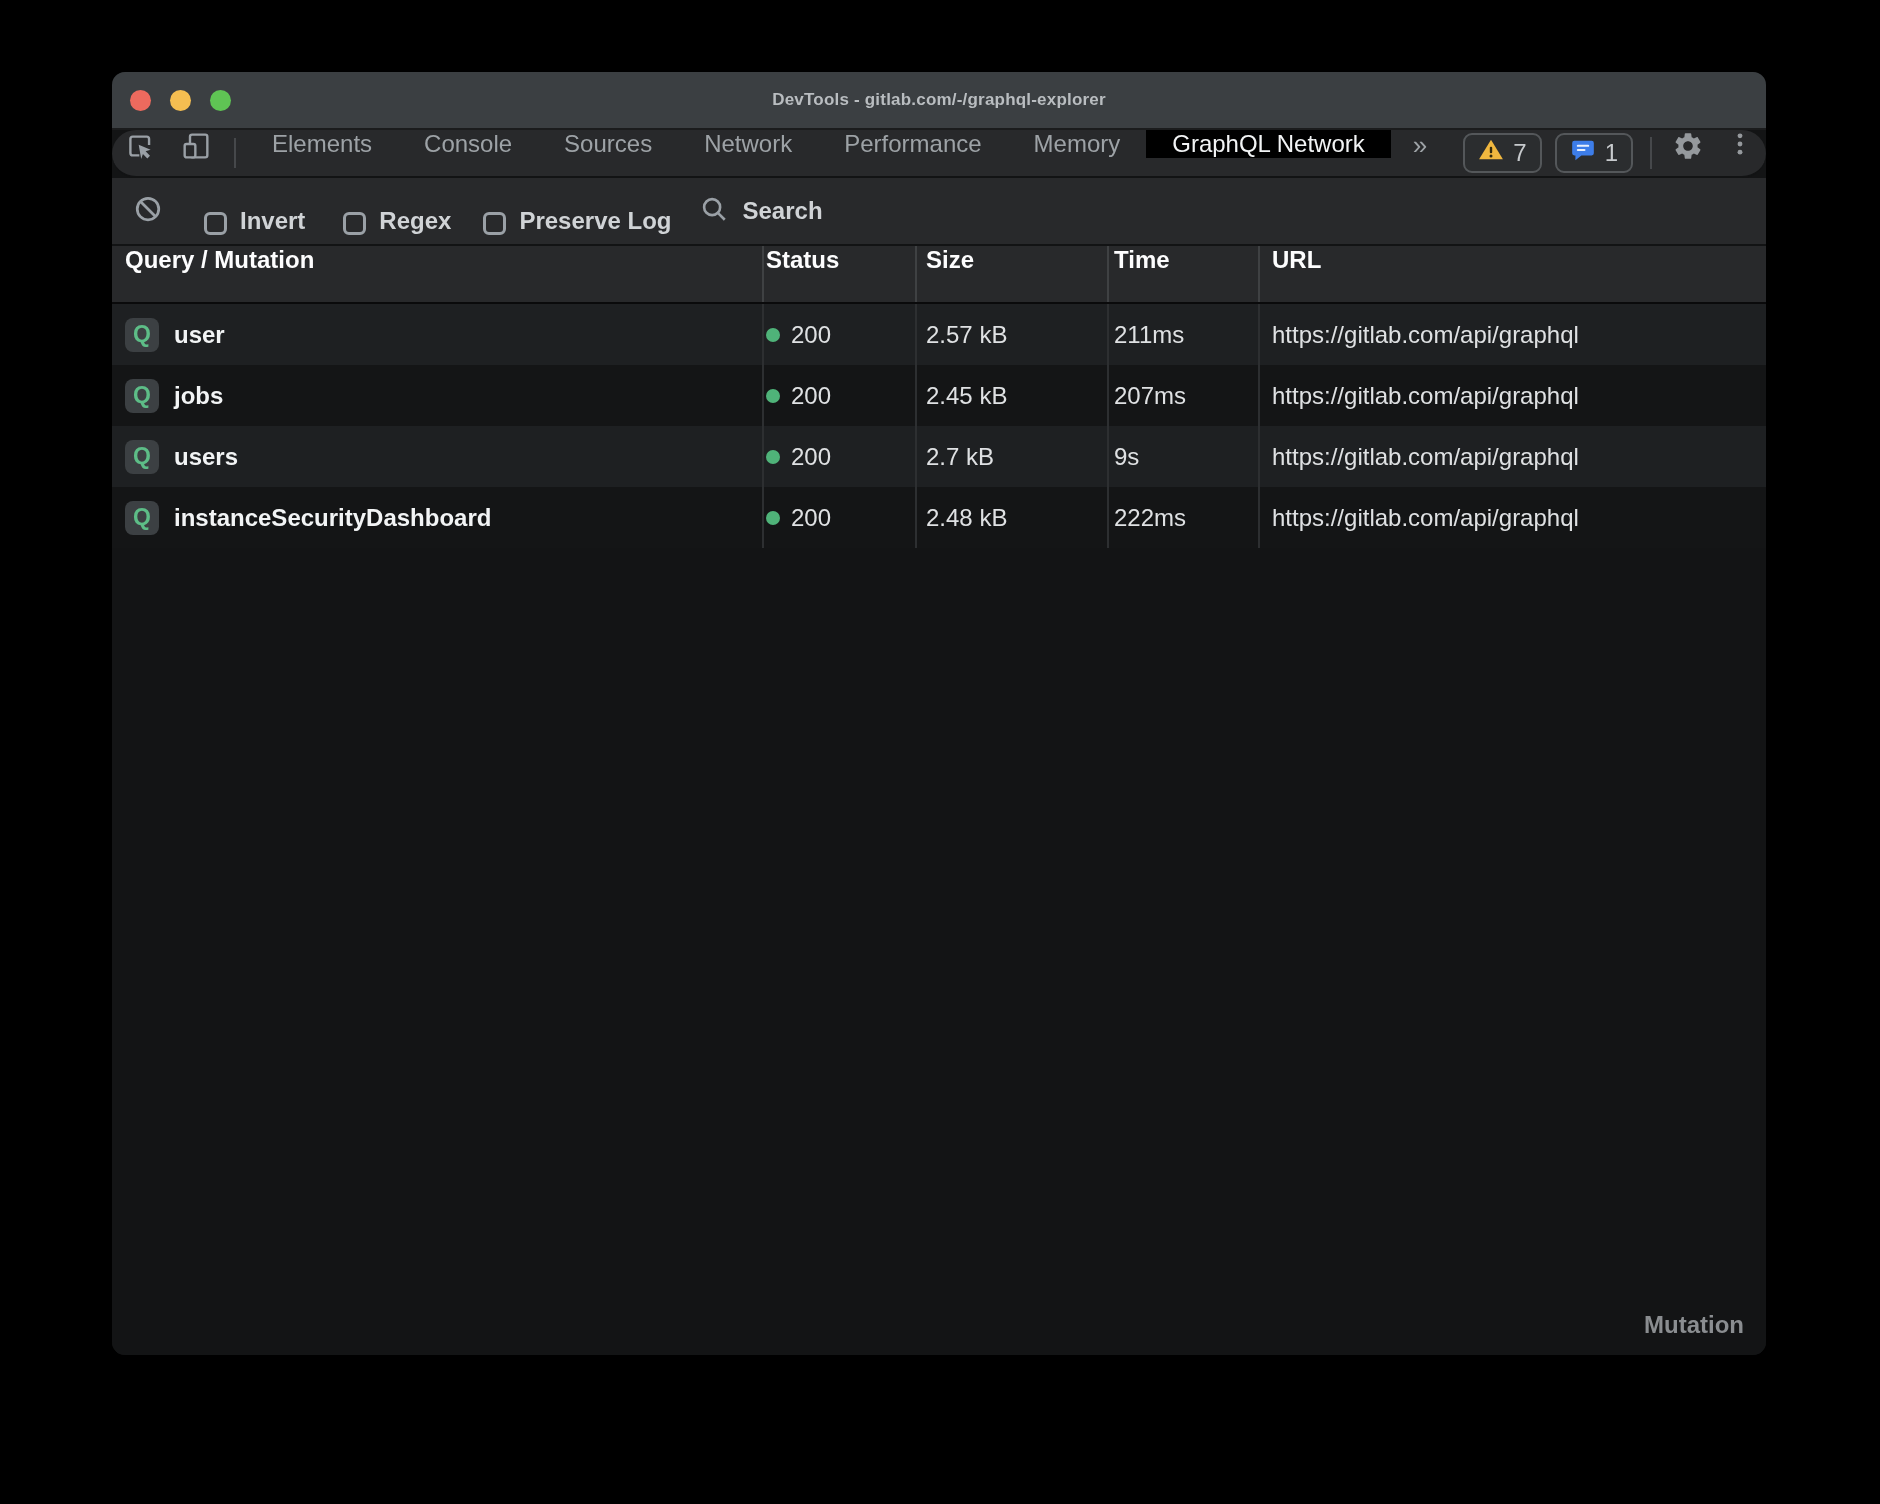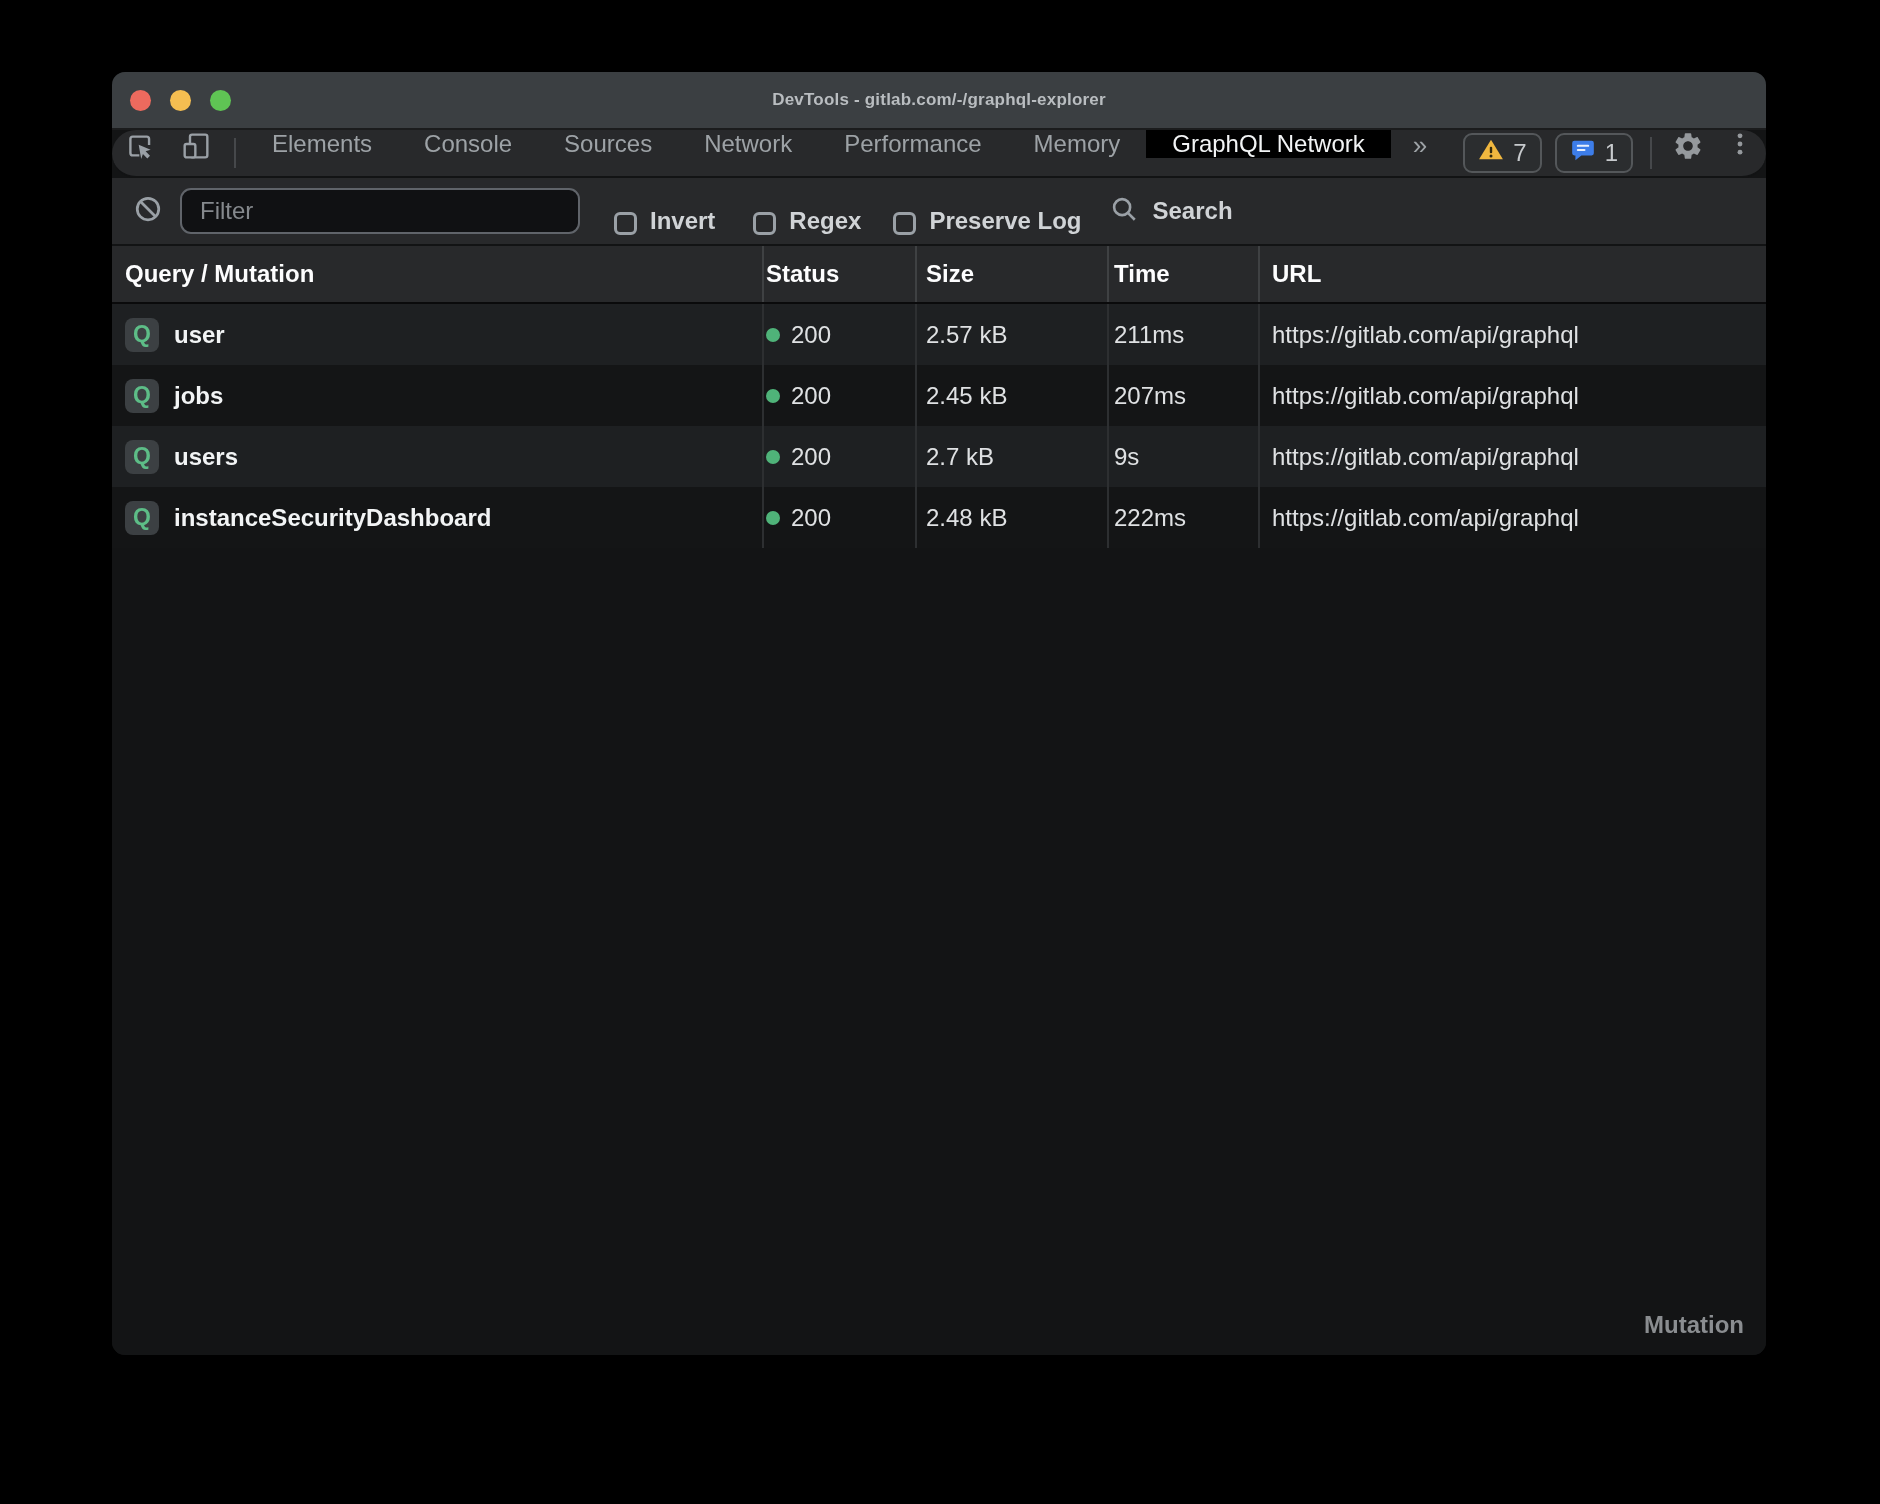--- a/index.html
+++ b/index.html
@@ -70,21 +70,21 @@
   .chk-label { color: #d0d3d6; font-size: 24px; font-weight: 600; white-space: nowrap; }
   .search-group { display: flex; align-items: center; flex: 0 0 auto; }
   .search-group svg { margin-right: 13px; }
 
   
   .thead {
     height: 58px; background: #28292b; flex: 0 0 auto; display: flex;
     color: #fdfdfe; font-size: 24px; font-weight: 700;
     border-bottom: 2px solid #0a0a0b;
   }
-  .thead .cell { display: flex; align-items: center; }
+  .thead .cell { display: flex; align-items: flex-start; }
   .cell { overflow: hidden; white-space: nowrap; flex: 0 0 auto; }
   .col-query  { width: 650px; padding-left: 12px; }
   .col-status { width: 153px; padding-left: 2px; }
   .col-size   { width: 192px; padding-left: 9px; }
   .col-time   { width: 151px; padding-left: 5px; }
   .col-url    { width: 533px; padding-left: 12px; }
   .thead .col-status, .thead .col-size, .thead .col-time, .thead .col-url { border-left: 2px solid #3f4143; }
 
   .trow { height: 61px; display: flex; align-items: stretch; font-size: 24px; color: #dfe1e3; }
   .trow:nth-child(odd)  { background: #1e2022; }
@@ -210,21 +210,20 @@
 
   <div class="filterbar">
     <div class="block-btn">
       <span>
         <svg width="30" height="30" viewBox="0 0 24 24" fill="none" stroke="#9aa0a6" stroke-width="2.2">
           <circle cx="12" cy="12" r="8.6"></circle>
           <line x1="6" y1="6" x2="18" y2="18"></line>
         </svg>
       </span>
     </div>
-    <input class="filter-input" type="text" value="" placeholder="Filter" style="">
 
     <div class="chk-group" style="margin-left:34px">
       <span class="checkbox"></span>
       <span class="chk-label">Invert</span>
     </div>
 
     <div class="chk-group" style="margin-left:38px">
       <span class="checkbox"></span>
       <span class="chk-label">Regex</span>
     </div>

